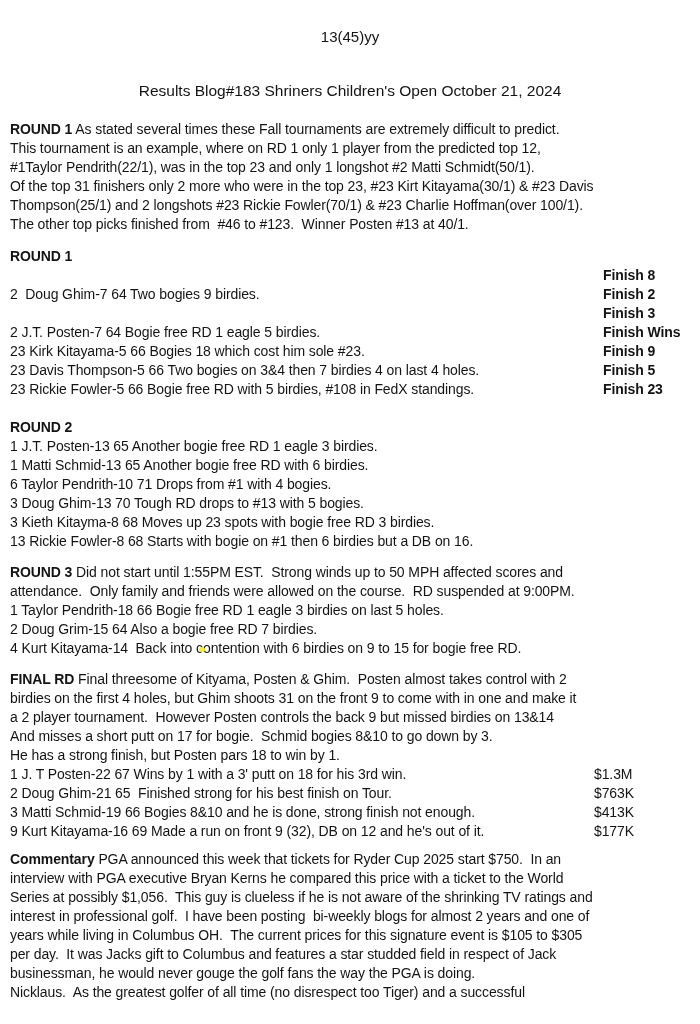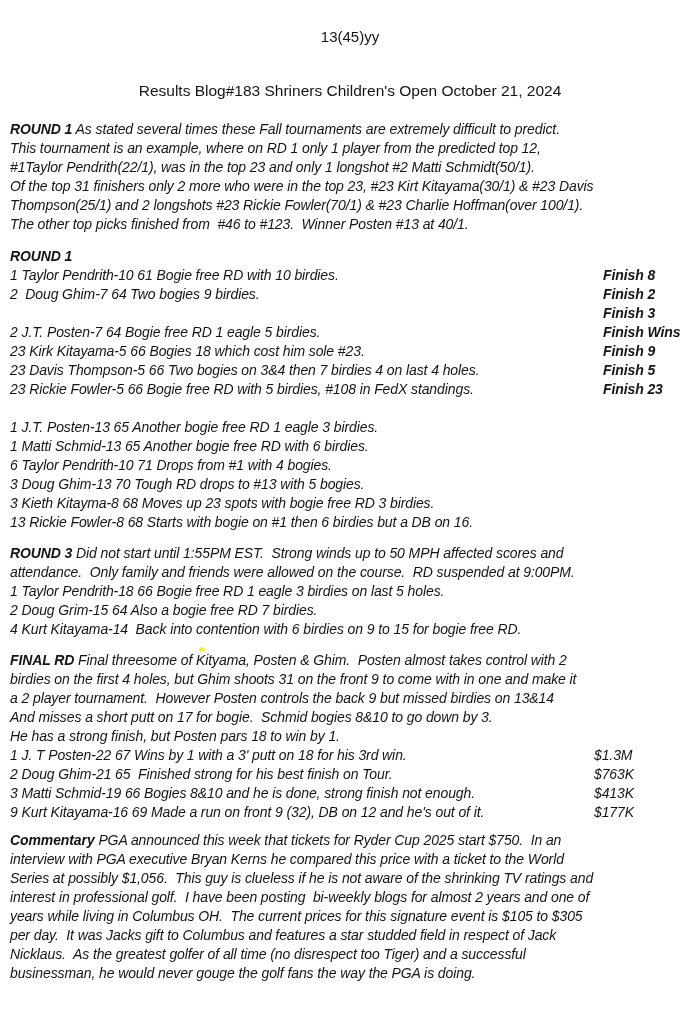--- a/index.html
+++ b/index.html
@@ -25,21 +25,20 @@
     font-weight: normal;
     font-size: 15.5px;
     line-height: 19px;
     white-space: pre;
   }
   .content {
     padding: 20px 10px 0 10px;
     font-size: 14px;
     line-height: 19px;
     letter-spacing: -0.1px;
-    font-style: italic;
   }
   .line { white-space: pre; height: 19px; }
   .row { position: relative; white-space: pre; height: 19px; }
   .row .right { position: absolute; top: 0; white-space: pre; }
   .row .right.finish { left: 581px; font-weight: bold; margin-left: 12px; }
   .row .right.money { left: 578px; margin-left: 6px; }
   .heading { font-weight: bold; white-space: pre; height: 19px; }
   b { font-weight: bold; }
   .gap13 { margin-top: 13px; }
   .gap19 { margin-top: 19px; }
@@ -68,31 +67,32 @@
         <div class="line">This tournament is an example, where on RD 1 only 1 player from the predicted top 12,</div>
         <div class="line">#1Taylor Pendrith(22/1), was in the top 23 and only 1 longshot #2 Matti Schmidt(50/1).</div>
         <div class="line">Of the top 31 finishers only 2 more who were in the top 23, #23 Kirt Kitayama(30/1) &amp; #23 Davis</div>
         <div class="line">Thompson(25/1) and 2 longshots #23 Rickie Fowler(70/1) &amp; #23 Charlie Hoffman(over 100/1).</div>
         <div class="line">The other top picks finished from  #46 to #123.  Winner Posten #13 at 40/1.</div>
       </div>
 
     <div class="gap13">
       <div class="heading">ROUND 1</div>
       <div>
-          <div class="row"><span>1 Taylor Pendrith-10 61 Bogie free RD with 10 birdies.</span><span class="right finish">Finish 8</span></div>
+          <div class="row"><span class="right finish">Finish 8</span></div>
           <div class="row"><span>2  Doug Ghim-7 64 Two bogies 9 birdies.</span><span class="right finish">Finish 2</span></div>
           <div class="row"><span class="right finish">Finish 3</span></div>
           <div class="row"><span>2 J.T. Posten-7 64 Bogie free RD 1 eagle 5 birdies.</span><span class="right finish">Finish Wins</span></div>
           <div class="row"><span>23 Kirk Kitayama-5 66 Bogies 18 which cost him sole #23.</span><span class="right finish">Finish 9</span></div>
           <div class="row"><span>23 Davis Thompson-5 66 Two bogies on 3&amp;4 then 7 birdies 4 on last 4 holes.</span><span class="right finish">Finish 5</span></div>
           <div class="row"><span>23 Rickie Fowler-5 66 Bogie free RD with 5 birdies, #108 in FedX standings.</span><span class="right finish">Finish 23</span></div>
         </div>
     </div>
 
     <div class="gap19">
+      <div class="heading">ROUND 2</div>
       <div>
           <div class="line">1 J.T. Posten-13 65 Another bogie free RD 1 eagle 3 birdies.</div>
           <div class="line">1 Matti Schmid-13 65 Another bogie free RD with 6 birdies.</div>
           <div class="line">6 Taylor Pendrith-10 71 Drops from #1 with 4 bogies.</div>
           <div class="line">3 Doug Ghim-13 70 Tough RD drops to #13 with 5 bogies.</div>
           <div class="line">3 Kieth Kitayma-8 68 Moves up 23 spots with bogie free RD 3 birdies.</div>
           <div class="line">13 Rickie Fowler-8 68 Starts with bogie on #1 then 6 birdies but a DB on 16.</div>
         </div>
     </div>
 
@@ -120,20 +120,20 @@
         </div>
     </div>
 
     <div class="gap9">
         <div class="line"><b>Commentary</b> PGA announced this week that tickets for Ryder Cup 2025 start $750.  In an</div>
         <div class="line">interview with PGA executive Bryan Kerns he compared this price with a ticket to the World</div>
         <div class="line">Series at possibly $1,056.  This guy is clueless if he is not aware of the shrinking TV ratings and</div>
         <div class="line">interest in professional golf.  I have been posting  bi-weekly blogs for almost 2 years and one of</div>
         <div class="line">years while living in Columbus OH.  The current prices for this signature event is $105 to $305</div>
         <div class="line">per day.  It was Jacks gift to Columbus and features a star studded field in respect of Jack</div>
+        <div class="line">businessman, he would never gouge the golf fans the way the PGA is doing.</div>
         <div class="line">Nicklaus.  As the greatest golfer of all time (no disrespect too Tiger) and a successful</div>
-        <div class="line">businessman, he would never gouge the golf fans the way the PGA is doing.</div>
       </div>
 
   </div>
 
   <div class="dot" style="background: rgb(244, 239, 62);"></div>
 </div>
 
 </body></html>

